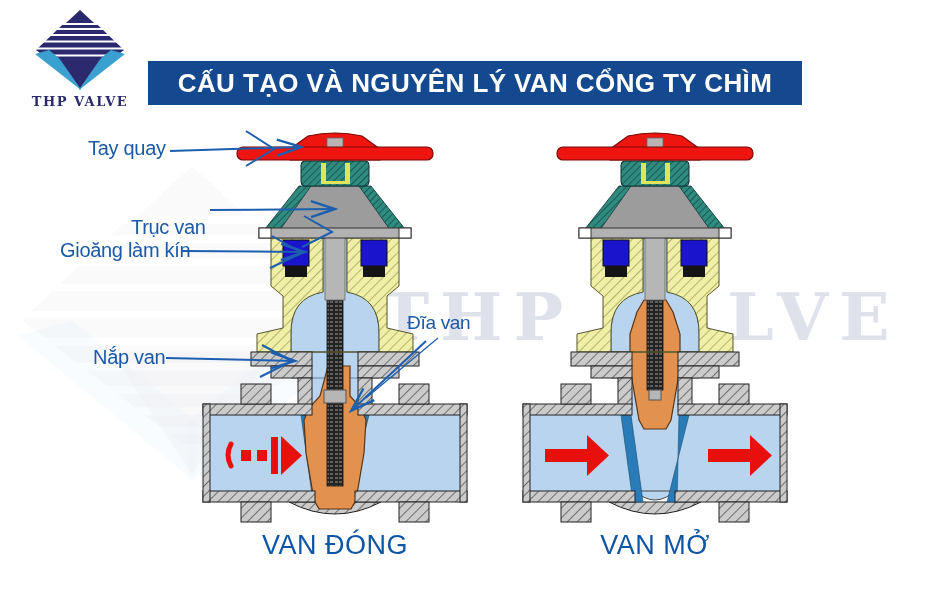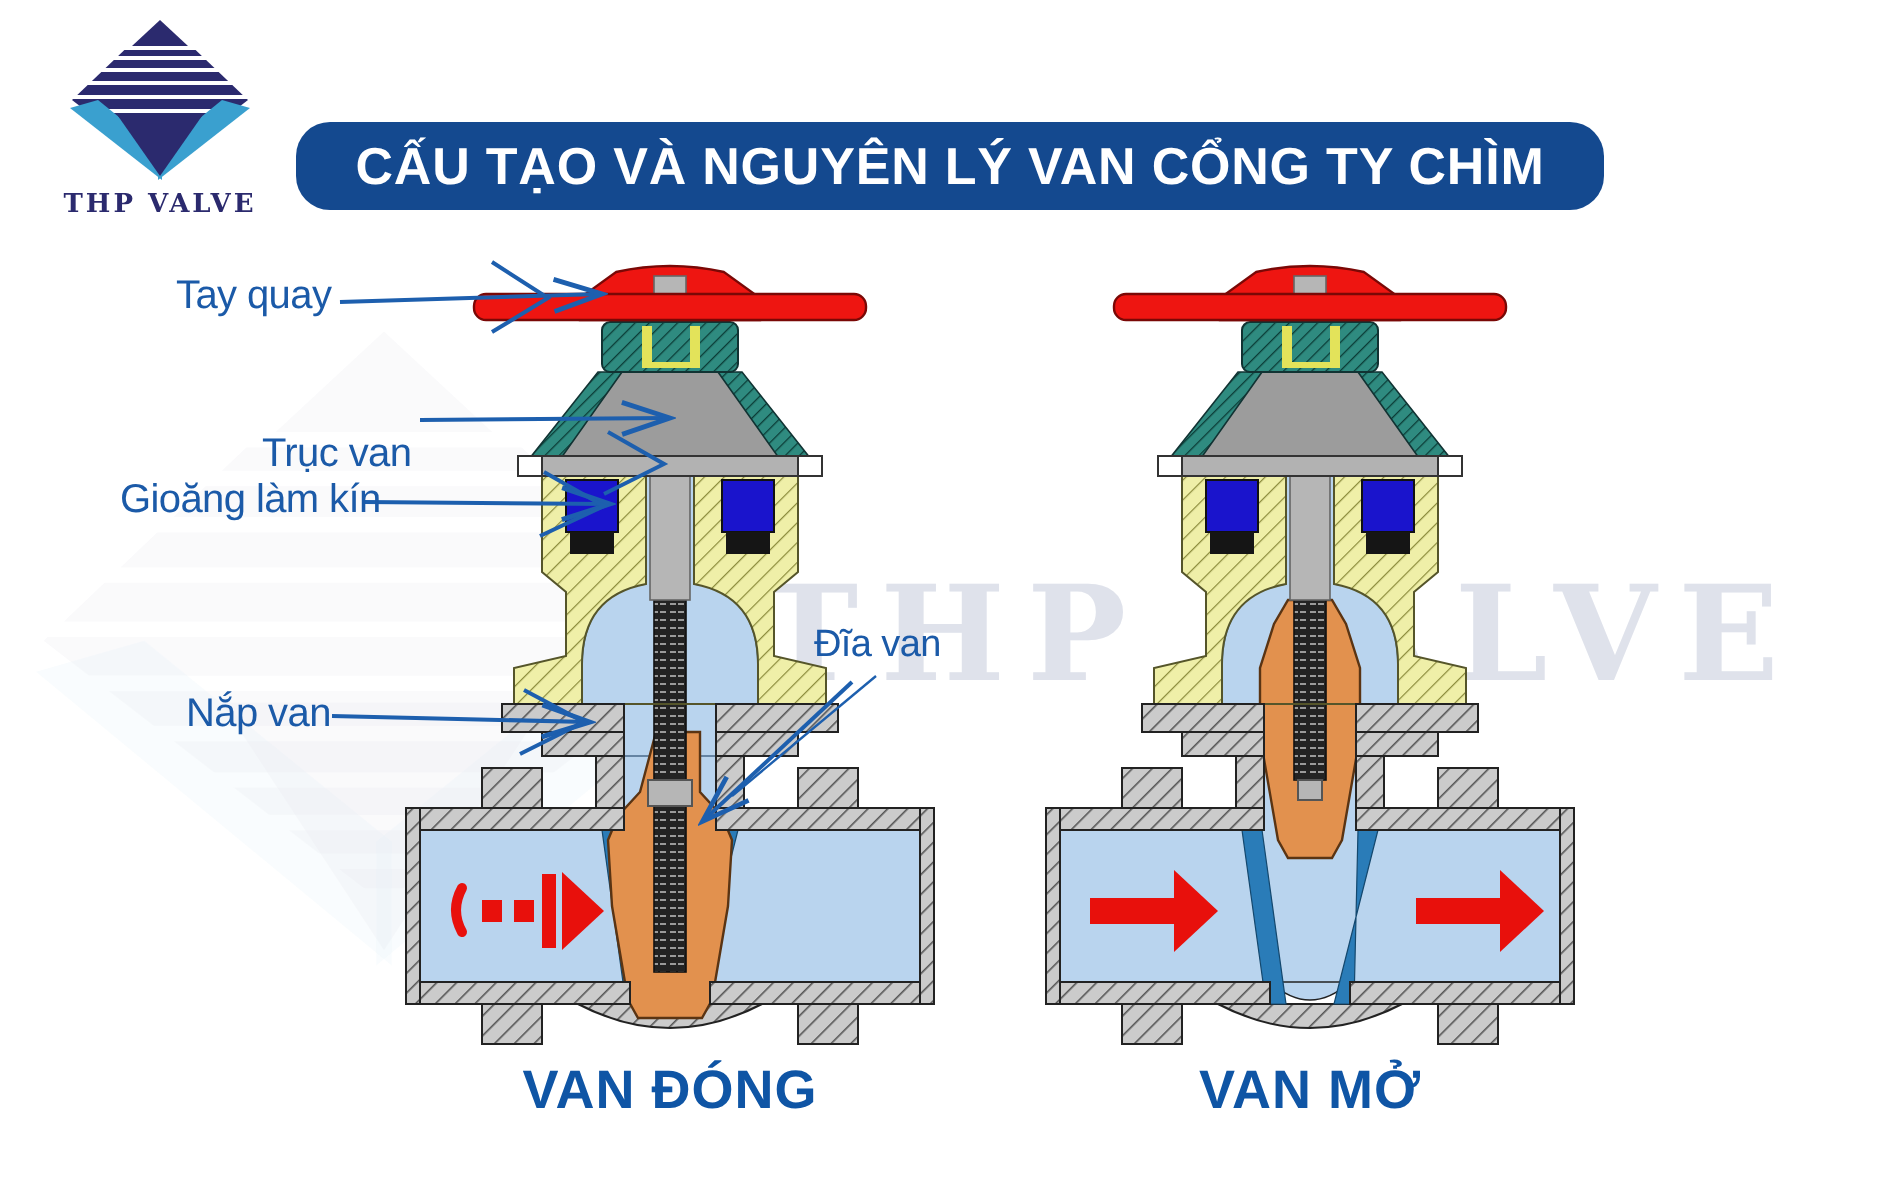--- a/index.html
+++ b/index.html
@@ -9,32 +9,32 @@
   .wm-logo{position:absolute;left:6px;top:158px;z-index:1;opacity:0.16;}
   .wm-text{position:absolute;left:380px;top:278px;z-index:1;
            font-family:"DejaVu Serif",serif;font-weight:bold;font-size:66px;
            color:#dfe2eb;letter-spacing:11px;white-space:nowrap;}
   
   .logo-box{position:absolute;left:25px;top:8px;width:110px;z-index:4;text-align:center;}
   .brand-name{font-family:"DejaVu Serif",serif;font-weight:bold;font-size:13px;
               color:#2b2a6e;letter-spacing:1.5px;margin-top:-2px;}
   .banner{position:absolute;left:148px;top:61px;width:654px;height:44px;z-index:4;
           background:#14498f;color:#ffffff;font-weight:bold;font-size:26px;
-          line-height:44px;text-align:center;letter-spacing:0.4px;white-space:nowrap;border-radius:17px;}
+          line-height:44px;text-align:center;letter-spacing:0.4px;white-space:nowrap;}
   
   .valve-svg{position:absolute;top:128px;width:280px;height:400px;z-index:2;}
   #valve-closed{left:195px;}
   #valve-open{left:515px;}
   .annot-svg{position:absolute;left:0;top:0;width:950px;height:600px;z-index:3;pointer-events:none;}
   
   .lbl{position:absolute;z-index:3;color:#1b5aa8;font-weight:normal;font-size:20px;
        letter-spacing:-0.3px;white-space:nowrap;}
   .lbl.small{font-size:19px;}
   .caption{position:absolute;top:530px;width:280px;z-index:3;text-align:center;
-           color:#0f55a5;font-weight:bold;font-size:27px;letter-spacing:0.5px;}
+           color:#0f55a5;font-weight:normal;font-size:27px;letter-spacing:0.5px;}
   #cap-closed{left:195px;}
   #cap-open{left:515px;}
 </style>
 </head>
 <body>
 
 <div class="stage">
 
   <svg width="0" height="0" style="position:absolute" aria-hidden="true">
     <defs>

